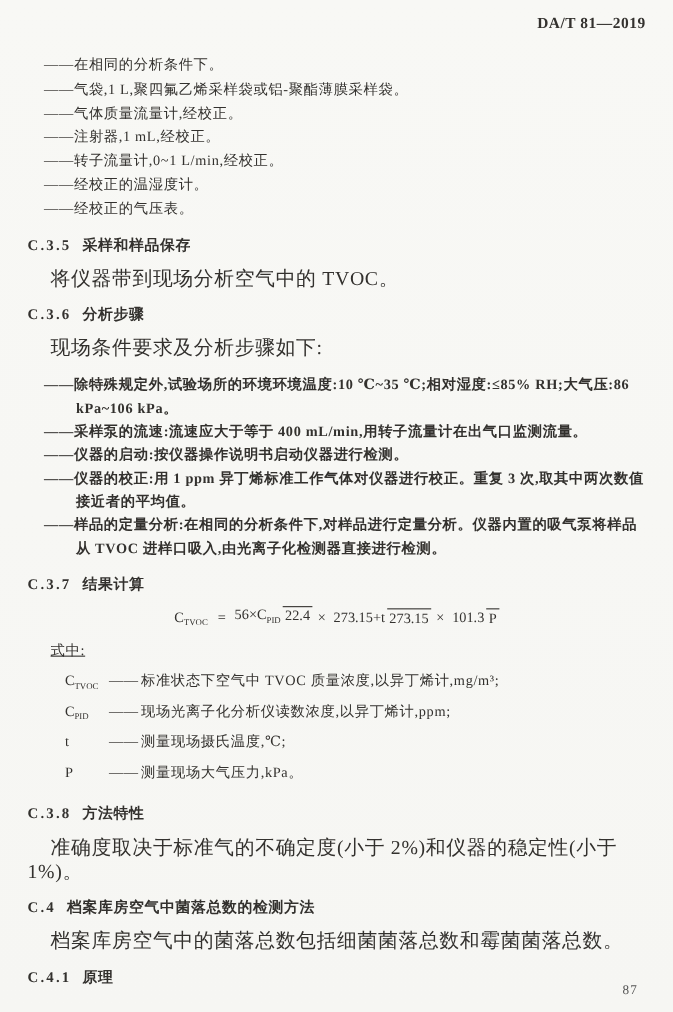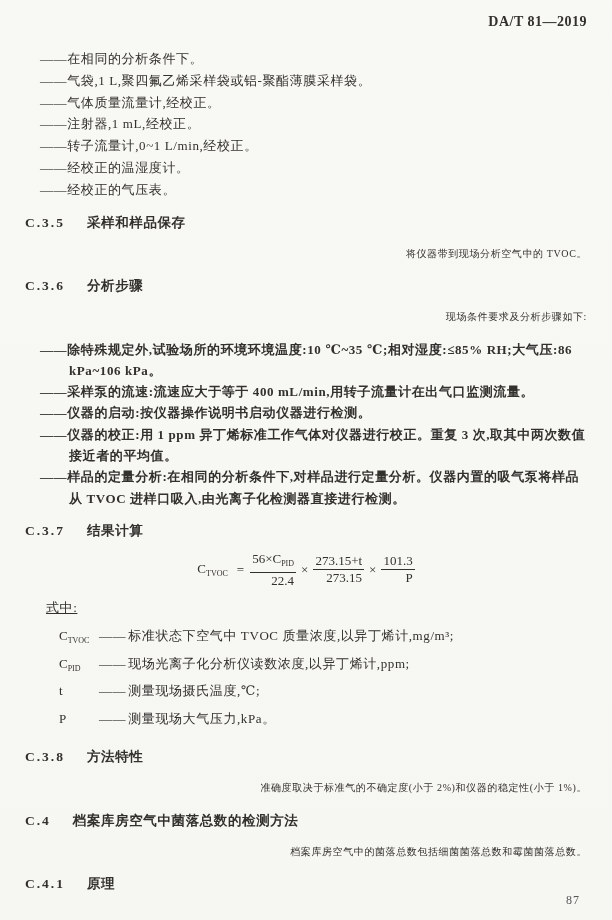--- a/index.html
+++ b/index.html
@@ -34,49 +34,48 @@
     padding-left: 29px;
     text-indent: -29px;
   }
   .sec-head {
     margin: 13px 0 11px 0;
     font-size: 13.5px;
     font-weight: bold;
     line-height: 18px;
     letter-spacing: .6px;
   }
-  .sec-head .sec-num { letter-spacing: 2px; margin-right: 18px; }
+  .sec-head .sec-num { letter-spacing: 2px; margin-right: 6px; }
   p.body-p {
     margin: 0 0 11px 0;
-    font-size: 10px;
+    font-size: 18px;
     line-height: 21.5px;
     letter-spacing: .6px;
     text-indent: 21px;
-    text-align: right;
   }
   .steps .dash-item { line-height: 21.3px; font-weight: bold; }
   
   .formula {
     display: flex;
     justify-content: center;
     align-items: center;
     gap: 3px;
     margin: 9px 0 10px 0;
     font-size: 13px;
   }
   .formula sub, .def-sym sub {
     font-size: 8px;
     vertical-align: -3px;
     letter-spacing: 0;
   }
   .f-lhs { margin-right: 3px; }
   .f-eq { margin: 0 3px; }
   .frac {
     display: inline-flex;
-    flex-direction: column;
+    flex-direction: row;
     text-align: right;
     line-height: 16px;
   }
   .frac .den { border-top: 1px solid #33312e; padding: 0 2px; }
   .frac .num { padding: 0 2px; }
   .f-op { margin: 0 2px; }
   .where-label {
     margin: 0 0 8px 0;
     font-size: 13px;
     letter-spacing: .6px;

